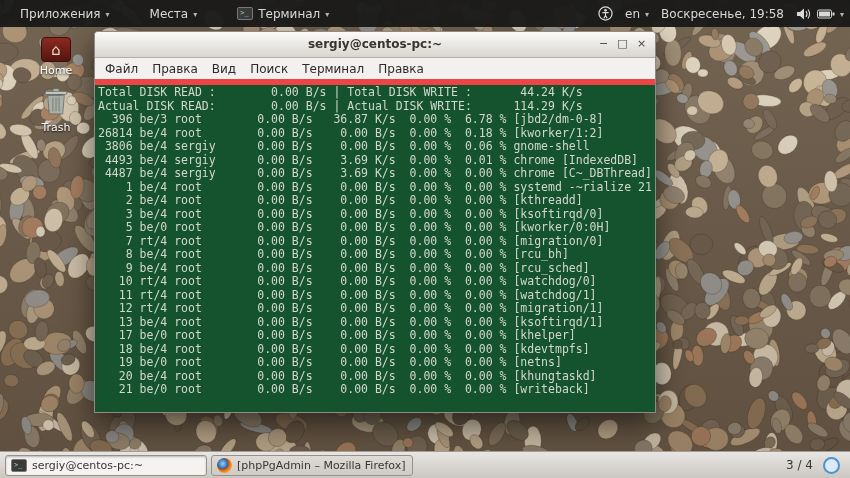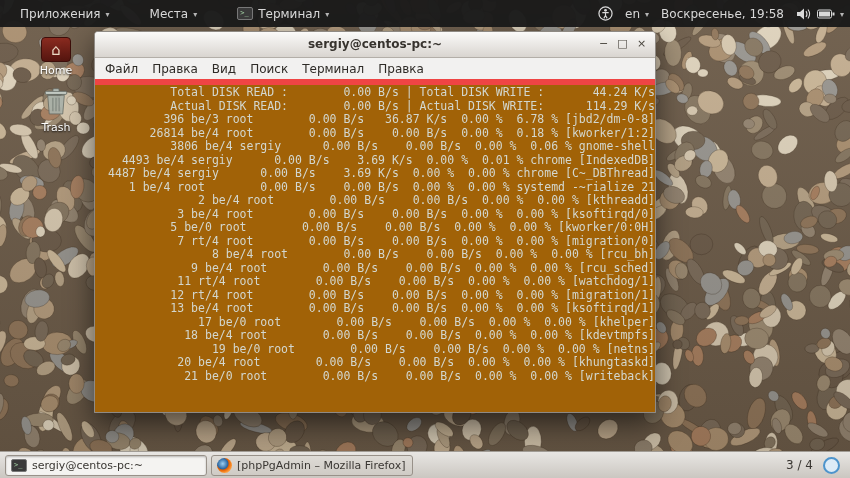--- a/index.html
+++ b/index.html
@@ -25,21 +25,21 @@
   .trash-ic{width:26px;height:27px;margin:0 auto;}
 
   
   .window{position:absolute;left:94px;top:31px;width:560px;z-index:10;border:1px solid #8f8a84;border-radius:4px 4px 0 0;box-shadow:0 10px 28px rgba(0,0,0,.55);background:#f2f1f0;}
   .titlebar{position:relative;height:25px;background:linear-gradient(#fbfaf9,#d9d5d0);border-bottom:1px solid #b3aea8;border-radius:3px 3px 0 0;}
   .title{width:100%;text-align:center;font-size:12px;font-weight:bold;color:#37332e;line-height:25px;}
   .win-btns{position:absolute;right:4px;top:3px;display:flex;}
   .win-btn{width:19px;height:18px;text-align:center;font-size:11px;color:#4a463f;line-height:18px;}
   .menubar{height:21px;background:#f2f1f0;border-bottom:6px solid #ef4444;display:flex;align-items:center;font-size:12px;color:#2e2b27;padding-left:3px;}
   .menu-item{padding:0 7px;}
-  .terminal{background:#a16207;height:326px;overflow:hidden;padding:1px 0 0 3px;font-family:"DejaVu Sans Mono",monospace;font-size:11.5px;line-height:13.5px;color:#d3d7cf;text-align:right;}
+  .terminal{background:#14532d;height:326px;overflow:hidden;padding:1px 0 0 3px;font-family:"DejaVu Sans Mono",monospace;font-size:11.5px;line-height:13.5px;color:#d3d7cf;}
   .trow{white-space:pre;height:13.5px;}
   .thead{background:#ffffff;color:#000;white-space:pre;height:13.5px;}
   .thead .sort{background:#000;color:#fff;}
 
   
   .taskbar{position:absolute;left:0;right:0;bottom:0;height:27px;background:linear-gradient(#e8e6e3,#cbc7c1);border-top:1px solid #a19c95;z-index:30;display:flex;align-items:center;padding:0 5px;box-sizing:border-box;}
   .task-items{display:flex;gap:4px;flex:1;align-items:center;min-width:0;}
   .task-btn{display:flex;align-items:center;gap:5px;width:202px;height:21px;border:1px solid #989189;border-radius:3px;padding:0 5px;box-sizing:border-box;font-size:11px;color:#3a3733;background:linear-gradient(#dedbd6,#cfcbc5);overflow:hidden;white-space:nowrap;flex:0 0 auto;}
   .task-btn.active{background:#f4f3f1;box-shadow:inset 0 1px 2px rgba(0,0,0,.25);}
   .task-label{overflow:hidden;text-overflow:ellipsis;}
@@ -1293,20 +1293,21 @@
         <div class="trow"> 3806 be/4 sergiy      0.00 B/s    0.00 B/s  0.00 %  0.06 % gnome-shell</div>
         <div class="trow"> 4493 be/4 sergiy      0.00 B/s    3.69 K/s  0.00 %  0.01 % chrome [IndexedDB]</div>
         <div class="trow"> 4487 be/4 sergiy      0.00 B/s    3.69 K/s  0.00 %  0.00 % chrome [C~_DBThread]</div>
         <div class="trow">    1 be/4 root        0.00 B/s    0.00 B/s  0.00 %  0.00 % systemd -~rialize 21</div>
         <div class="trow">    2 be/4 root        0.00 B/s    0.00 B/s  0.00 %  0.00 % [kthreadd]</div>
         <div class="trow">    3 be/4 root        0.00 B/s    0.00 B/s  0.00 %  0.00 % [ksoftirqd/0]</div>
         <div class="trow">    5 be/0 root        0.00 B/s    0.00 B/s  0.00 %  0.00 % [kworker/0:0H]</div>
         <div class="trow">    7 rt/4 root        0.00 B/s    0.00 B/s  0.00 %  0.00 % [migration/0]</div>
         <div class="trow">    8 be/4 root        0.00 B/s    0.00 B/s  0.00 %  0.00 % [rcu_bh]</div>
         <div class="trow">    9 be/4 root        0.00 B/s    0.00 B/s  0.00 %  0.00 % [rcu_sched]</div>
+        <div class="trow">   10 rt/4 root        0.00 B/s    0.00 B/s  0.00 %  0.00 % [watchdog/0]</div>
         <div class="trow">   11 rt/4 root        0.00 B/s    0.00 B/s  0.00 %  0.00 % [watchdog/1]</div>
         <div class="trow">   12 rt/4 root        0.00 B/s    0.00 B/s  0.00 %  0.00 % [migration/1]</div>
         <div class="trow">   13 be/4 root        0.00 B/s    0.00 B/s  0.00 %  0.00 % [ksoftirqd/1]</div>
         <div class="trow">   17 be/0 root        0.00 B/s    0.00 B/s  0.00 %  0.00 % [khelper]</div>
         <div class="trow">   18 be/4 root        0.00 B/s    0.00 B/s  0.00 %  0.00 % [kdevtmpfs]</div>
         <div class="trow">   19 be/0 root        0.00 B/s    0.00 B/s  0.00 %  0.00 % [netns]</div>
         <div class="trow">   20 be/4 root        0.00 B/s    0.00 B/s  0.00 %  0.00 % [khungtaskd]</div>
         <div class="trow">   21 be/0 root        0.00 B/s    0.00 B/s  0.00 %  0.00 % [writeback]</div>
       </div>
   </div>

